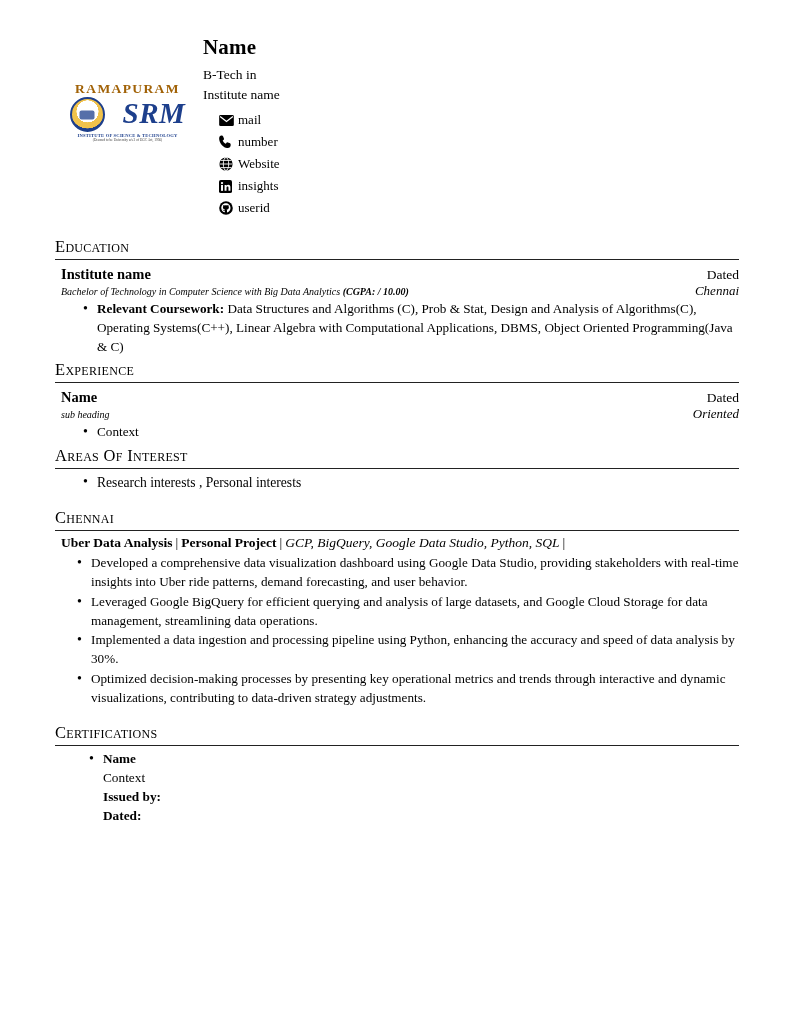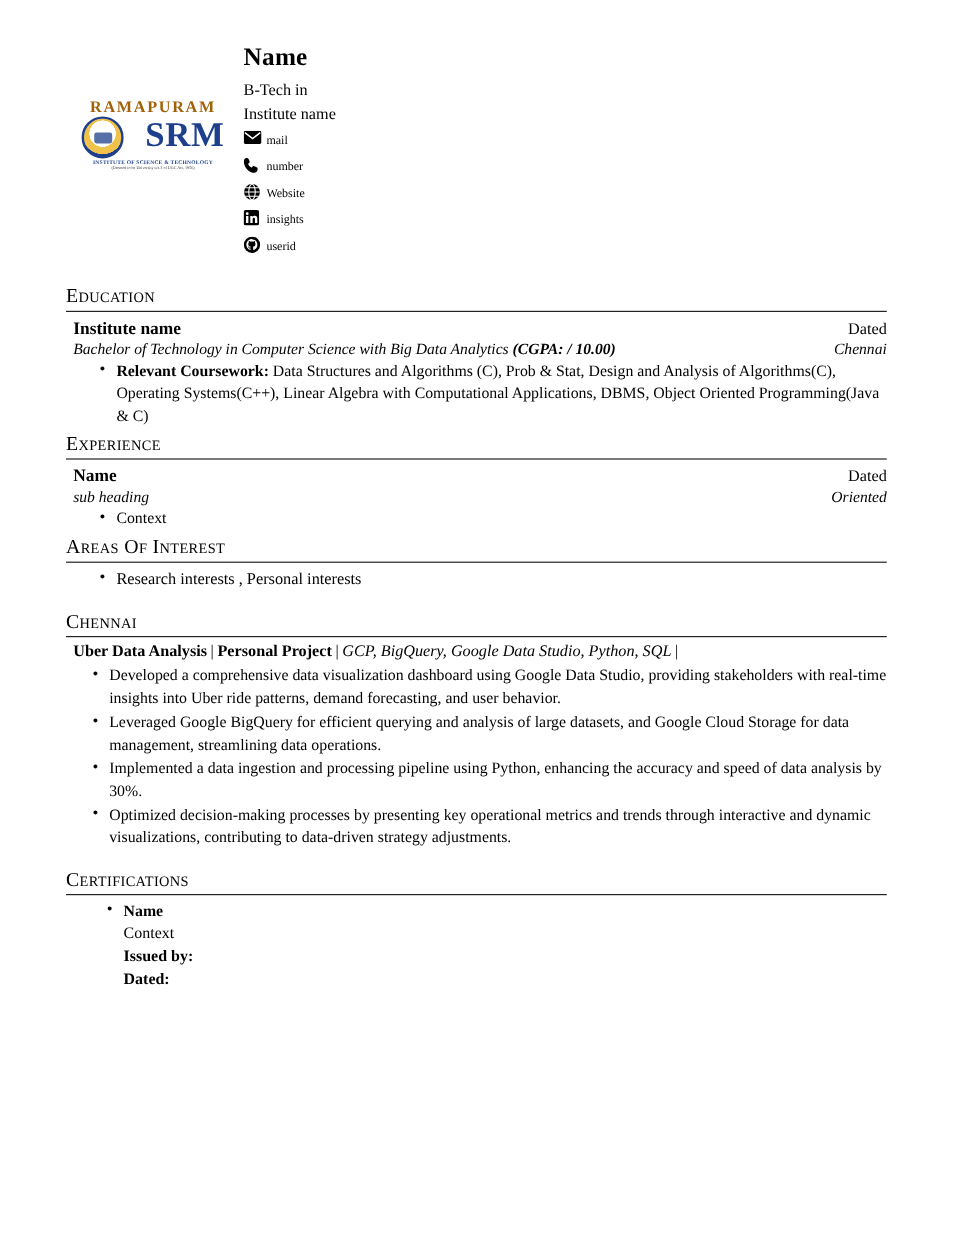--- a/index.html
+++ b/index.html
@@ -46,20 +46,21 @@
     font-weight: bold;
     letter-spacing: 1.4px;
     color: #a16207;
     margin-bottom: 1px;
   }
   .logo-main {
     display: flex;
     align-items: center;
     justify-content: center;
     gap: 18px;
+    font-style: italic;
   }
   .logo-seal {
     width: 31px;
     height: 31px;
     border-radius: 50%;
     border: 2px solid #1d3f8c;
     background: radial-gradient(circle at 50% 40%, #ffffff 0%, #ffffff 45%, #f0c24b 46%, #f0c24b 70%, #1d3f8c 71%, #1d3f8c 100%);
     position: relative;
     flex: 0 0 31px;
   }
@@ -110,24 +111,25 @@
   }
   .degree-line {
     font-size: 13.5px;
     line-height: 1.45;
   }
   .contact-list {
     margin-top: 5px;
   }
   .contact-row {
     display: flex;
-    align-items: flex-start;
-    font-size: 10px;
+    align-items: center;
+    font-size: 13px;
     line-height: 1.7;
     height: 22px;
+    margin-left: 16px;
   }
   .contact-ico {
     width: 19px;
     flex: 0 0 19px;
     display: inline-flex;
     align-items: center;
     justify-content: flex-start;
     color: #000;
   }
   .contact-ico svg { display: block; }
@@ -162,21 +164,21 @@
   .entry-title {
     font-size: 14.5px;
     font-weight: bold;
   }
   .entry-right {
     font-size: 13.5px;
     text-align: right;
     white-space: nowrap;
   }
   .entry-sub {
-    font-size: 13px;
+    font-size: 10px;
     font-style: italic;
   }
   .entry-sub b { font-style: italic; }
   .entry-right-sub {
     font-size: 13px;
     font-style: italic;
     text-align: right;
     white-space: nowrap;
   }
 

